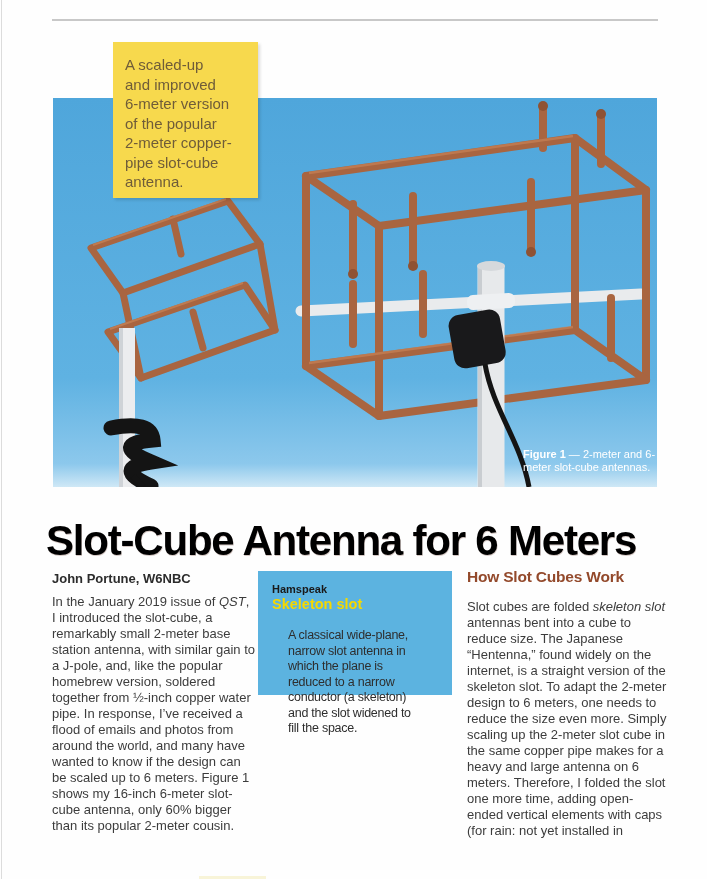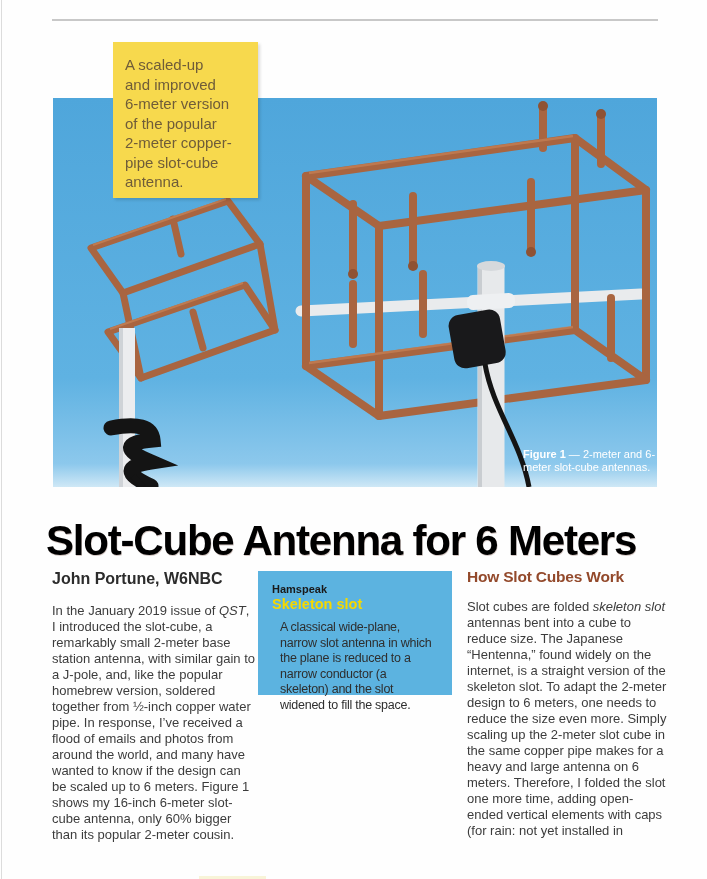--- a/index.html
+++ b/index.html
@@ -31,35 +31,35 @@
     position:absolute;left:46px;top:489px;width:650px;
     color:#000000;font-size:42px;font-weight:bold;letter-spacing:-1.2px;
     line-height:1.15;text-shadow:0.5px 1px 0 rgba(90,40,25,0.25);
     white-space:nowrap;
   }
 
   .col{position:absolute;color:#3c3c3c;font-size:13px;line-height:16px;}
   .col1{left:52px;top:571px;width:204px;}
   .col3{left:467px;top:569px;width:200px;}
 
-  .author{font-weight:bold;font-size:16px;color:#2c2c2c;margin:0 0 16px 0;}
+  .author{font-weight:bold;font-size:13px;color:#2c2c2c;margin:0 0 7px 0;}
   .body-par{margin:0;}
   .body-par i{font-style:italic;}
 
   .col3 .section-heading{
     color:#93492b;font-size:15.5px;font-weight:bold;margin:0 0 14px 0;letter-spacing:-0.2px;
   }
 
   .hamspeak{
     position:absolute;left:258px;top:571px;width:194px;height:124px;
     background:#5cb3e0;box-sizing:border-box;padding:12px 12px 0 14px;
   }
   .hamspeak-heading{font-size:11px;font-weight:bold;color:#191919;margin:0;}
   .hamspeak-term{font-size:14.5px;font-weight:bold;color:#f6d800;margin:1px 0 3px 0;}
-  .hamspeak-def{font-size:12.5px;line-height:15.5px;color:#2e2e2e;letter-spacing:-0.25px;margin:8px;}
+  .hamspeak-def{font-size:12.5px;line-height:15.5px;color:#2e2e2e;letter-spacing:-0.25px;margin:16px;}
 
   .bottom-sliver{position:absolute;left:199px;top:876px;width:67px;height:3px;background:#f8f4d8;}
 </style>
 </head>
 <body>
 
 <div class="page">
 
   <div class="left-edge-line"></div>
   <div class="top-rule"></div>

